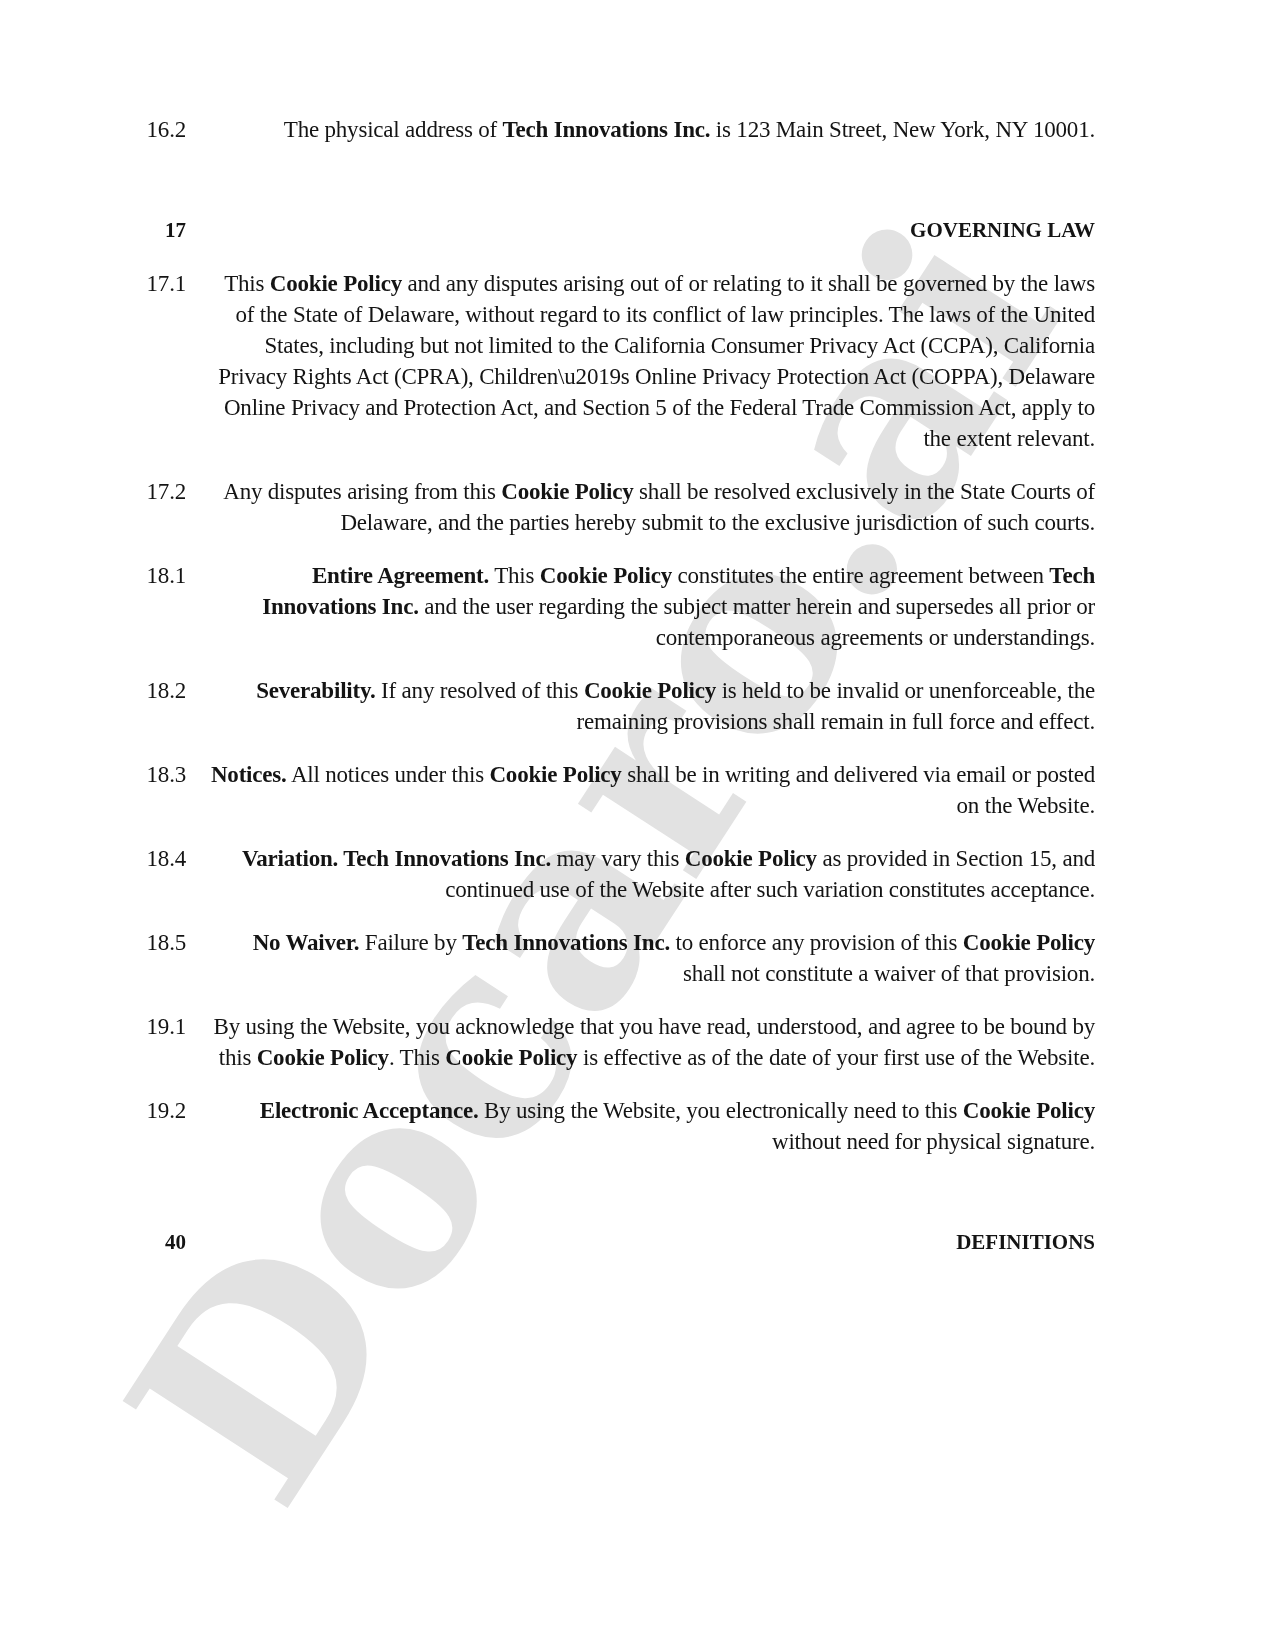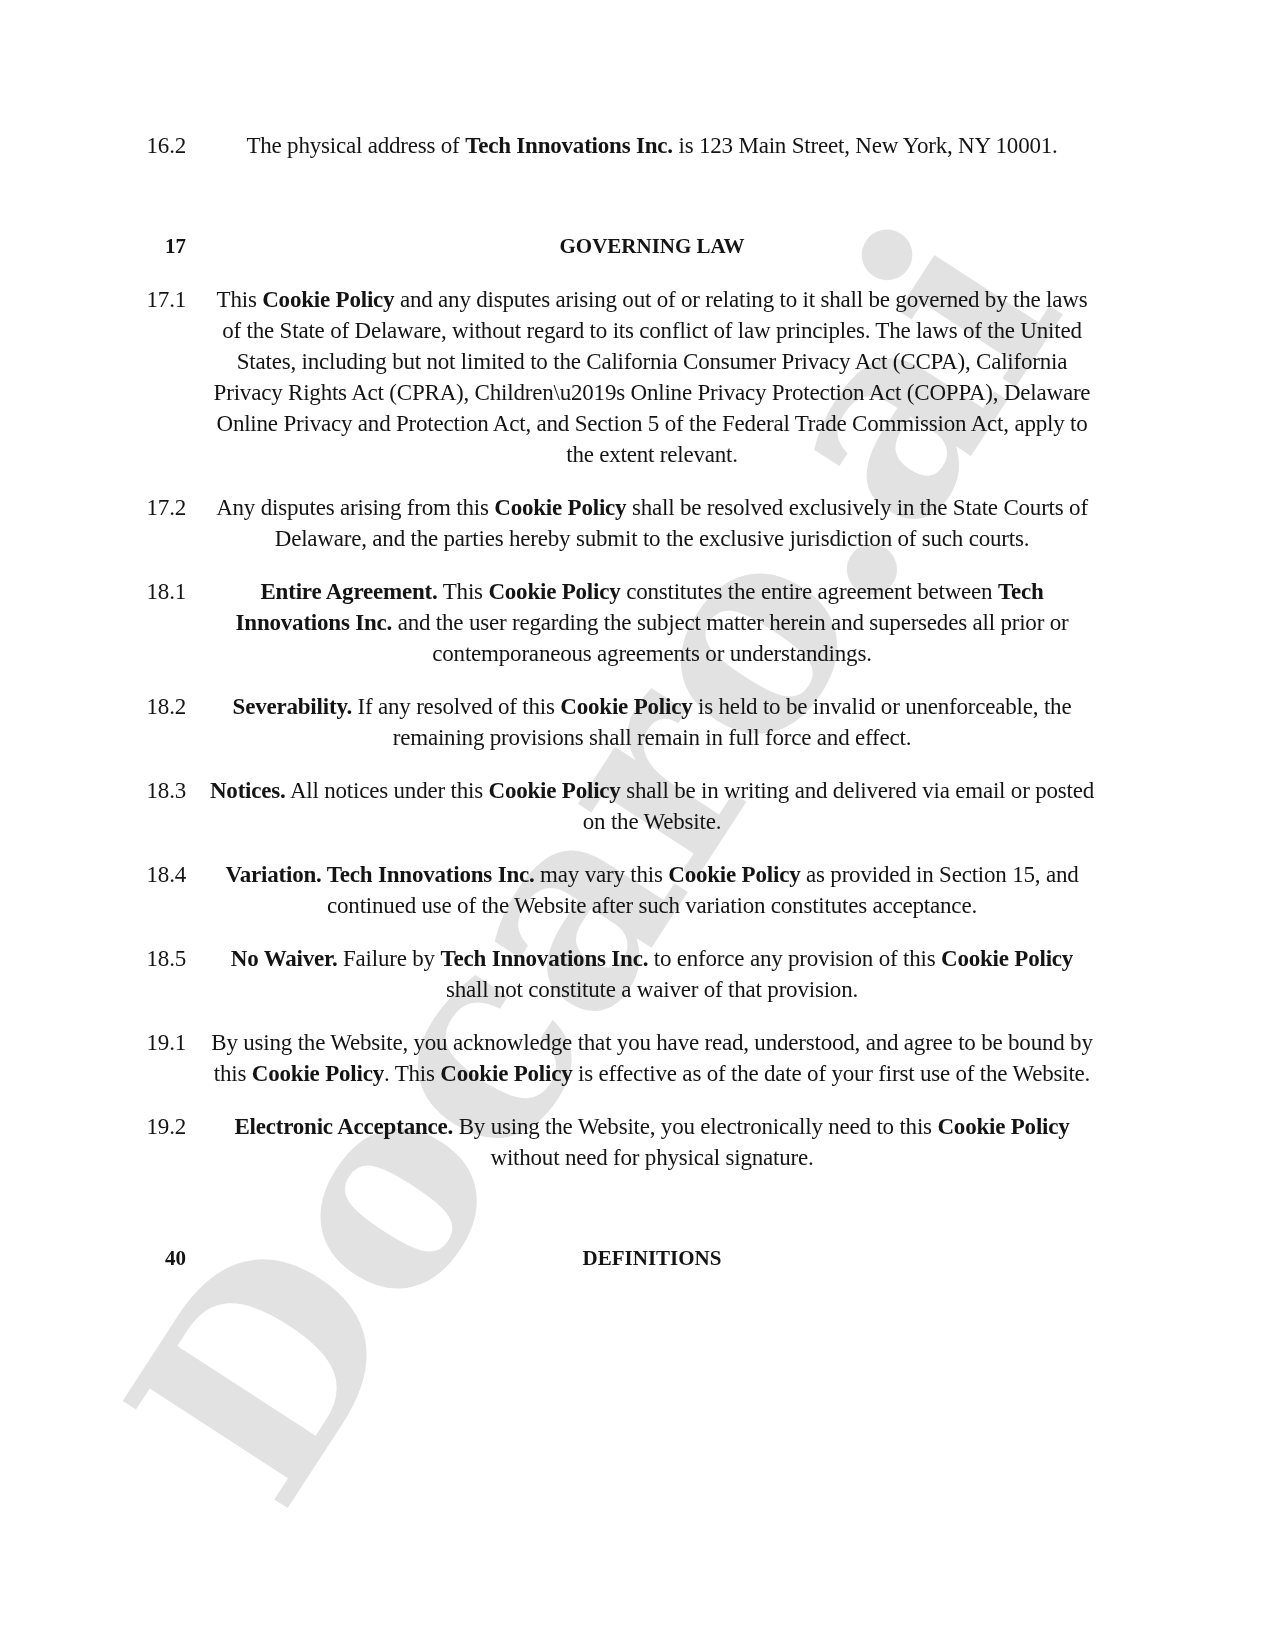--- a/index.html
+++ b/index.html
@@ -27,29 +27,29 @@
     user-select: none;
   }
   .content {
     position: relative;
     z-index: 1;
     padding: 114px 180px 0 133px;
   }
   .row { display: flex; align-items: flex-start; }
   .row + .row { margin-top: 22px; }
   .row.heading-row { margin-top: 70px; }
-  .row:first-child { margin-top: 16px; }
+  .row:first-child { margin-top: 0; }
   .num {
     flex: 0 0 53px;
     text-align: right;
   }
   .body {
     flex: 1;
     margin-left: 23px;
-    text-align: center;
+    text-align: right;
   }
   .item-row {
     font-size: 23px;
     line-height: 31px;
     letter-spacing: -0.2px;
   }
   .heading-row {
     font-size: 21px;
     line-height: 31px;
     font-weight: bold;

